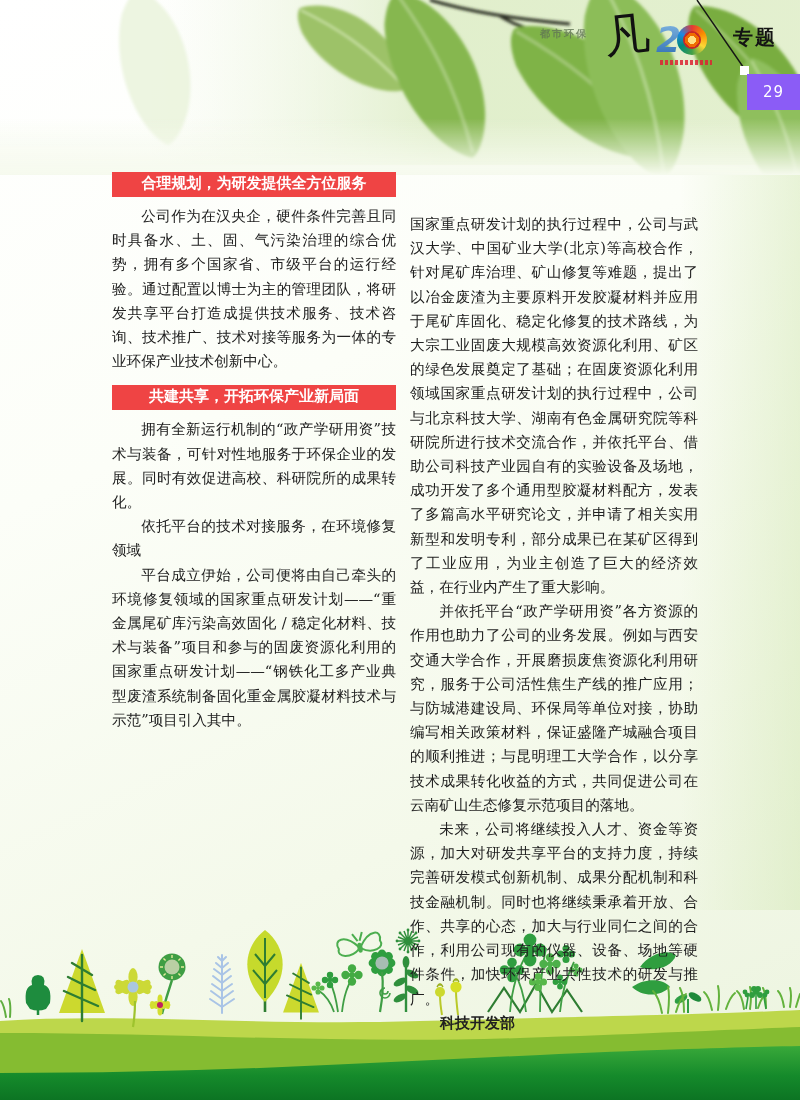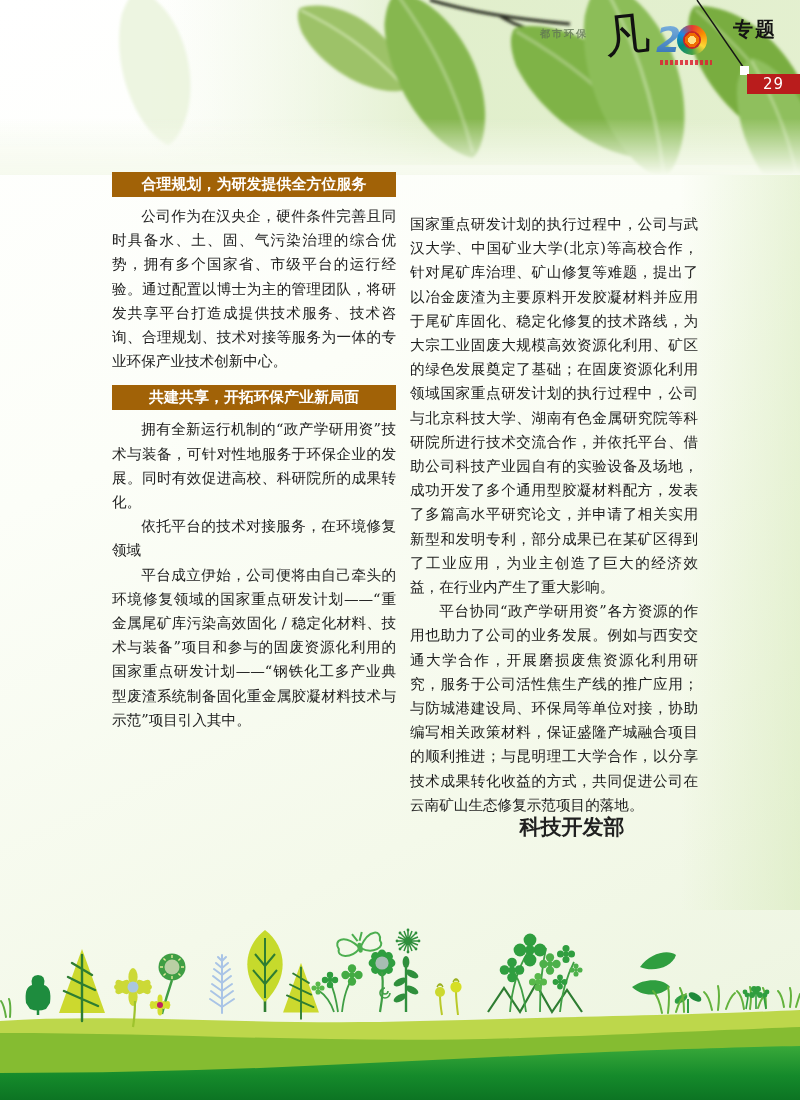--- a/index.html
+++ b/index.html
@@ -18,37 +18,37 @@
     font-family:"DejaVu Serif",serif;transform:rotate(-6deg);}
   .logo20{left:656px;top:22px;display:flex;align-items:center;}
   .digit2{font-size:36px;font-weight:bold;font-style:italic;line-height:1;
     background:linear-gradient(180deg,#7fb4e0,#2f6fb4);-webkit-background-clip:text;background-clip:text;color:transparent;}
   .ring0{width:30px;height:30px;border-radius:50%;margin-left:-4px;position:relative;
     background:conic-gradient(#e53935,#fb8c00,#fdd835,#43a047,#00897b,#1e88e5,#e53935);}
   .ring0 .inner{position:absolute;left:6px;top:6px;width:18px;height:18px;border-radius:50%;
     background:radial-gradient(circle at 50% 50%,#ffe082 0 4px,#ef6c00 4px 7px,#c62828 7px 9px);}
   .anniv-caption{left:660px;top:60px;width:52px;height:5px;
     background:repeating-linear-gradient(90deg,#d23 0 3px,transparent 3px 5px);opacity:.85;}
-  .section-label{left:733px;top:16px;font-size:20px;font-weight:bold;color:#141414;letter-spacing:2px;}
+  .section-label{left:733px;top:24px;font-size:20px;font-weight:bold;color:#141414;letter-spacing:2px;}
   .corner-line{position:absolute;left:0;top:0;width:800px;height:175px;z-index:2;pointer-events:none;}
   .pn-square{position:absolute;left:740px;top:66px;width:9px;height:9px;background:#fff;z-index:3;}
-  .pn-box{position:absolute;left:747px;top:74px;width:53px;height:20px;background:#b91c1c;z-index:3;
+  .pn-box{position:absolute;left:747px;top:74px;width:53px;height:36px;background:#8b5cf6;z-index:3;
     color:#fff;font-size:15px;display:flex;align-items:center;justify-content:center;letter-spacing:1px;}
   
   .col{position:absolute;top:172px;z-index:2;font-family:"DejaVu Serif",serif;
     font-size:14.6px;line-height:24.2px;color:#202020;text-align:justify;}
   .col-left{left:112px;width:284px;}
   .col-right{left:410px;width:288px;margin-top:40px;}
   .col p{margin:0;text-indent:2em;}
   .col p.cont{text-indent:0;}
-  .banner{background:#a16207;color:#fff;text-align:center;font-family:Liberation Serif, serif;
+  .banner{background:#ef4444;color:#fff;text-align:center;font-family:Liberation Mono, monospace;
     font-weight:bold;font-size:15px;height:25px;line-height:25px;text-indent:0;margin:0 0 7px 0;}
   .banner.second{margin-top:12px;margin-bottom:7px;}
-  .signature{text-align:center;font-weight:bold;font-family:Liberation Mono, monospace;
-    font-size:21px;margin-top:16px;padding-right:6px;text-indent:0;}
+  .signature{text-align:left;font-weight:bold;font-family:Liberation Sans, sans-serif;
+    font-size:15px;margin-top:16px;padding-right:6px;text-indent:0;}
   
   .footer-illustration{position:absolute;left:0;bottom:0;width:800px;height:175px;z-index:1;}
 </style>
 </head>
 <body>
 
 <svg class="header-photo" viewBox="0 0 800 175">
   <defs>
     <linearGradient id="hdrWash" x1="0" y1="0" x2="1" y2="0">
       <stop offset="0" stop-color="#e9f3da" stop-opacity="0"></stop>
@@ -112,30 +112,31 @@
 </div>
 <div class="masthead anniv-caption"></div>
 <div class="masthead section-label">专题</div>
 <div class="pn-square"></div>
 <div class="pn-box">
   <span>29</span>
 </div>
 
 <div class="col col-left">
   <div class="banner">合理规划，为研发提供全方位服务</div>
-  <p>公司作为在汉央企，硬件条件完善且同时具备水、土、固、气污染治理的综合优势，拥有多个国家省、市级平台的运行经验。通过配置以博士为主的管理团队，将研发共享平台打造成提供技术服务、技术咨询、合理规划、技术对接等服务为一体的专业环保产业技术创新中心。</p>
+  <p>公司作为在汉央企，硬件条件完善且同时具备水、土、固、气污染治理的综合优势，拥有多个国家省、市级平台的运行经验。通过配置以博士为主的管理团队，将研发共享平台打造成提供技术服务、技术咨询、技术推广、技术对接等服务为一体的专业环保产业技术创新中心。</p>
   <div class="banner second">共建共享，开拓环保产业新局面</div>
   <p>拥有全新运行机制的“政产学研用资”技术与装备，可针对性地服务于环保企业的发展。同时有效促进高校、科研院所的成果转化。</p>
   <p>依托平台的技术对接服务，在环境修复领域</p>
   <p>平台成立伊始，公司便将由自己牵头的环境修复领域的国家重点研发计划——“重金属尾矿库污染高效固化 / 稳定化材料、技术与装备”项目和参与的固废资源化利用的国家重点研发计划——“钢铁化工多产业典型废渣系统制备固化重金属胶凝材料技术与示范”项目引入其中。</p>
 </div>
 
 <div class="col col-right">
   <p class="cont">国家重点研发计划的执行过程中，公司与武汉大学、中国矿业大学(北京)等高校合作，针对尾矿库治理、矿山修复等难题，提出了以冶金废渣为主要原料开发胶凝材料并应用于尾矿库固化、稳定化修复的技术路线，为大宗工业固废大规模高效资源化利用、矿区的绿色发展奠定了基础；在固废资源化利用领域国家重点研发计划的执行过程中，公司与北京科技大学、湖南有色金属研究院等科研院所进行技术交流合作，并依托平台、借助公司科技产业园自有的实验设备及场地，成功开发了多个通用型胶凝材料配方，发表了多篇高水平研究论文，并申请了相关实用新型和发明专利，部分成果已在某矿区得到了工业应用，为业主创造了巨大的经济效益，在行业内产生了重大影响。</p>
-  <p>平台协同“政产学研用资”各方资源的作用也助力了公司的业务发展。例如与西安交通大学合作，开展磨损废焦资源化利用研究，服务于公司活性焦生产线的推广应用；与防城港建设局、环保局等单位对接，协助编写相关政策材料，保证盛隆产城融合项目的顺利推进；与昆明理工大学合作，以分享技术成果转化收益的方式，共同促进公司在云南矿山生态修复示范项目的落地。</p>
+  <p>并依托平台“政产学研用资”各方资源的作用也助力了公司的业务发展。例如与西安交通大学合作，开展磨损废焦资源化利用研究，服务于公司活性焦生产线的推广应用；与防城港建设局、环保局等单位对接，协助编写相关政策材料，保证盛隆产城融合项目的顺利推进；与昆明理工大学合作，以分享技术成果转化收益的方式，共同促进公司在云南矿山生态修复示范项目的落地。</p>
+  <p>未来，公司将继续投入人才、资金等资源，加大对研发共享平台的支持力度，持续完善研发模式创新机制、成果分配机制和科技金融机制。同时也将继续秉承着开放、合作、共享的心态，加大与行业同仁之间的合作，利用公司现有的仪器、设备、场地等硬件条件，加快环保产业共性技术的研发与推广。</p>
   <p class="signature">科技开发部</p>
 </div>
 
 <div class="right-tint"></div>
 
 <svg class="footer-illustration" viewBox="0 0 800 175">
   <defs>
     <linearGradient id="darkHill" x1="0" y1="0" x2="0" y2="1">
       <stop offset="0" stop-color="#39a93a"></stop>
       <stop offset="0.55" stop-color="#158a2b"></stop>

